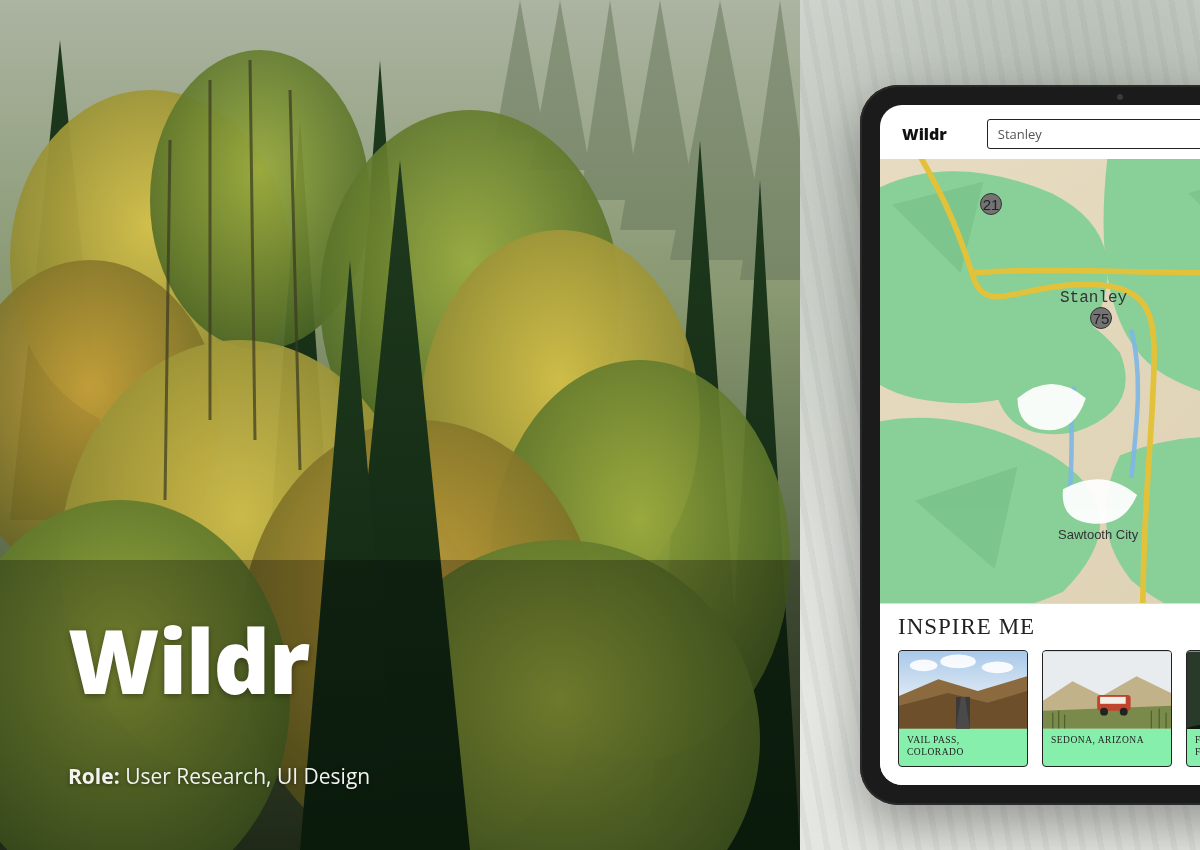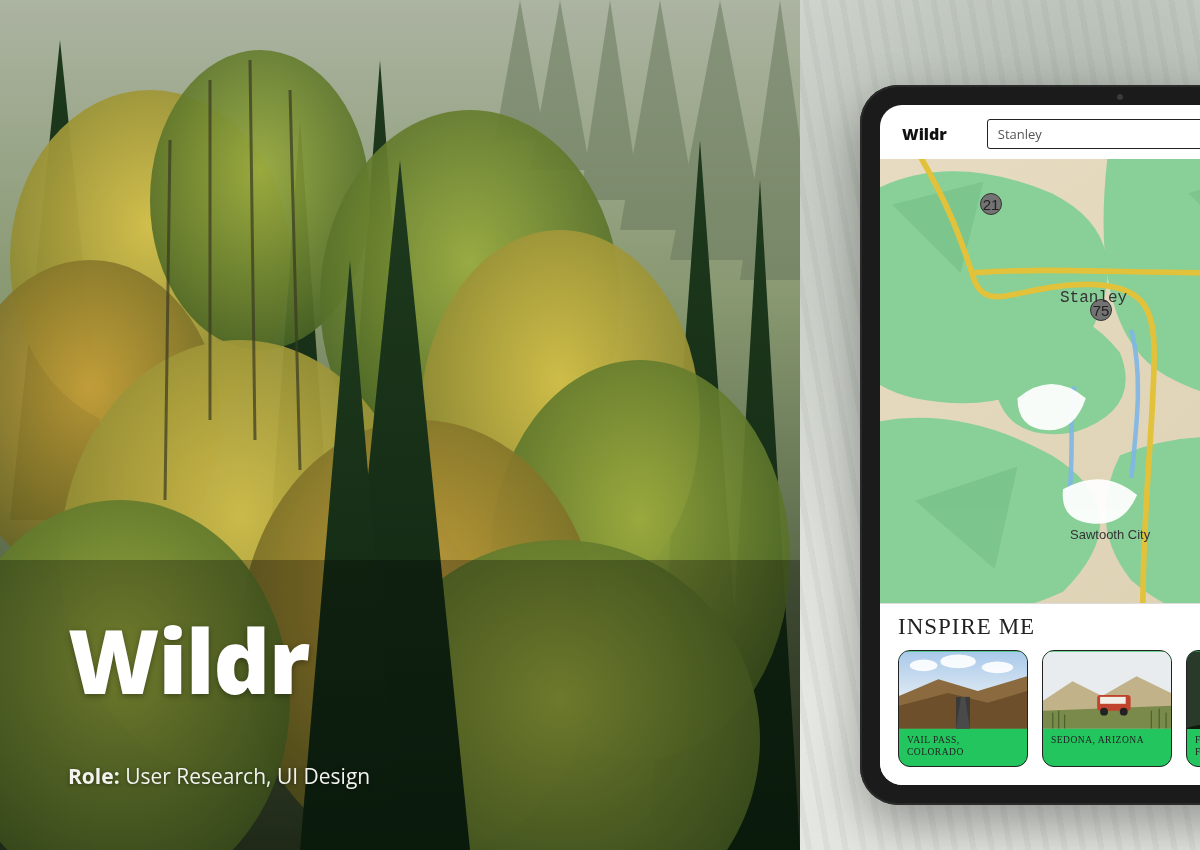--- a/index.html
+++ b/index.html
@@ -123,34 +123,34 @@
   }
   .map svg { width: 100%; height: 100%; display:block; }
   .map-label {
     position: absolute;
     font-size: 13px;
     color: #333;
     font-family: Arial, sans-serif;
     white-space: nowrap;
   }
   .map-label.stanley { left: 180px; top: 130px; font-size:16px;font-family:Liberation Mono, monospace; }
-  .map-label.sawtooth { left: 190px; top: 368px; font-size:13px; }
+  .map-label.sawtooth { left: 178px; top: 368px; font-size:13px; }
   .route-shield {
     position:absolute;
     width:22px; height:22px;
     border:1.5px solid #333;
     border-radius:50%;
     background:#737373;
     font-size:15px;
     display:flex; align-items:center; justify-content:center;
     color:#222;
     font-family: Arial, sans-serif;
   }
   .shield-21 { left:100px; top:34px; }
-  .shield-75 { left:210px; top:140px; }
+  .shield-75 { left:210px; top:148px; }
 
   
   .inspire {
     background:#fff;
     border-top:1px solid #ddd;
     padding: 10px 18px 18px 18px;
   }
   .inspire-title {
     font-family: "Comic Sans MS", "Marker Felt", "Segoe Script", cursive;
     font-size: 23px;
@@ -158,22 +158,22 @@
     color:#222;
     margin-bottom: 10px;
   }
   .cards {
     display:flex;
     gap: 14px;
   }
   .card {
     width: 130px;
     border:1.5px solid #222;
-    border-radius:12px;
-    background:#22c55e;
+    border-radius:4px;
+    background:#86efac;
     overflow:hidden;
     flex-shrink:0;
   }
   .card .thumb {
     width:100%; height:78px;
     display:block;
   }
   .card .caption {
     font-family: "Comic Sans MS", "Marker Felt", "Segoe Script", cursive;
     font-size: 9.5px;

